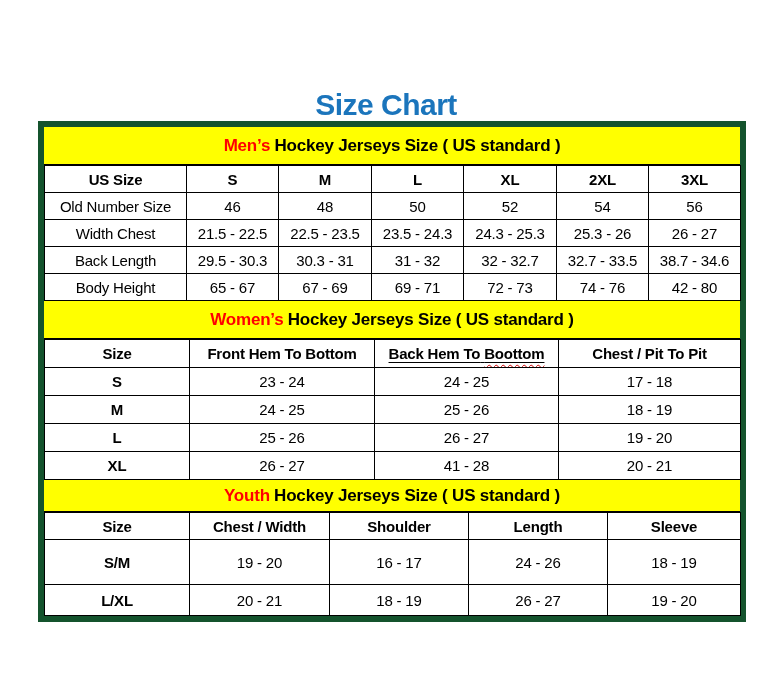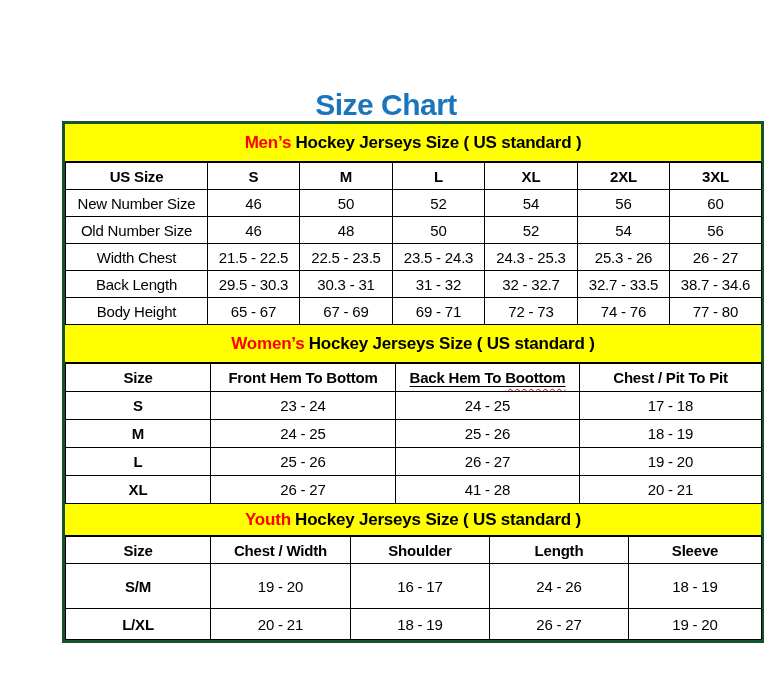--- a/index.html
+++ b/index.html
@@ -24,23 +24,22 @@
     font-weight: 700;
     letter-spacing: -0.5px;
     color: var(--title_blue, #1B75BC);
   }
 
   .chart-wrap {
     position: absolute;
     left: 38px;
     top: 121px;
     width: 696px;
-    border: 3px solid #14532d;
+    border: 6px solid #14532d;
     box-sizing: content-box;
-    margin-left: 24px;
   }
 
   .banner {
     background: var(--banner_yellow, #FFFF00);
     border-bottom: 1px solid #000;
     text-align: center;
     font-weight: 700;
     font-size: 17px;
     letter-spacing: -0.2px;
     line-height: 37px;
@@ -111,29 +110,20 @@
           <tr class="head-row">
         <th>US Size</th>
         <th>S</th>
         <th>M</th>
         <th>L</th>
         <th>XL</th>
         <th>2XL</th>
         <th>3XL</th>
       </tr>
       <tr>
-        <td>New Number Size</td>
-        <td>46</td>
-        <td>50</td>
-        <td>52</td>
-        <td>54</td>
-        <td>56</td>
-        <td>60</td>
-      </tr>
-      <tr>
         <td>Old Number Size</td>
         <td>46</td>
         <td>48</td>
         <td>50</td>
         <td>52</td>
         <td>54</td>
         <td>56</td>
       </tr>
       <tr>
         <td>Width Chest</td>
@@ -153,21 +143,21 @@
         <td>32.7 - 33.5</td>
         <td>38.7 - 34.6</td>
       </tr>
       <tr>
         <td>Body Height</td>
         <td>65 - 67</td>
         <td>67 - 69</td>
         <td>69 - 71</td>
         <td>72 - 73</td>
         <td>74 - 76</td>
-        <td>77 - 80</td>
+        <td>42 - 80</td>
       </tr>
     </tbody>
       </table>
 
     <div class="banner">
       <span class="hl">Women’s</span><span>Hockey Jerseys Size ( US standard )</span>
     </div>
 
     <table class="tbl womens">
       <colgroup>

